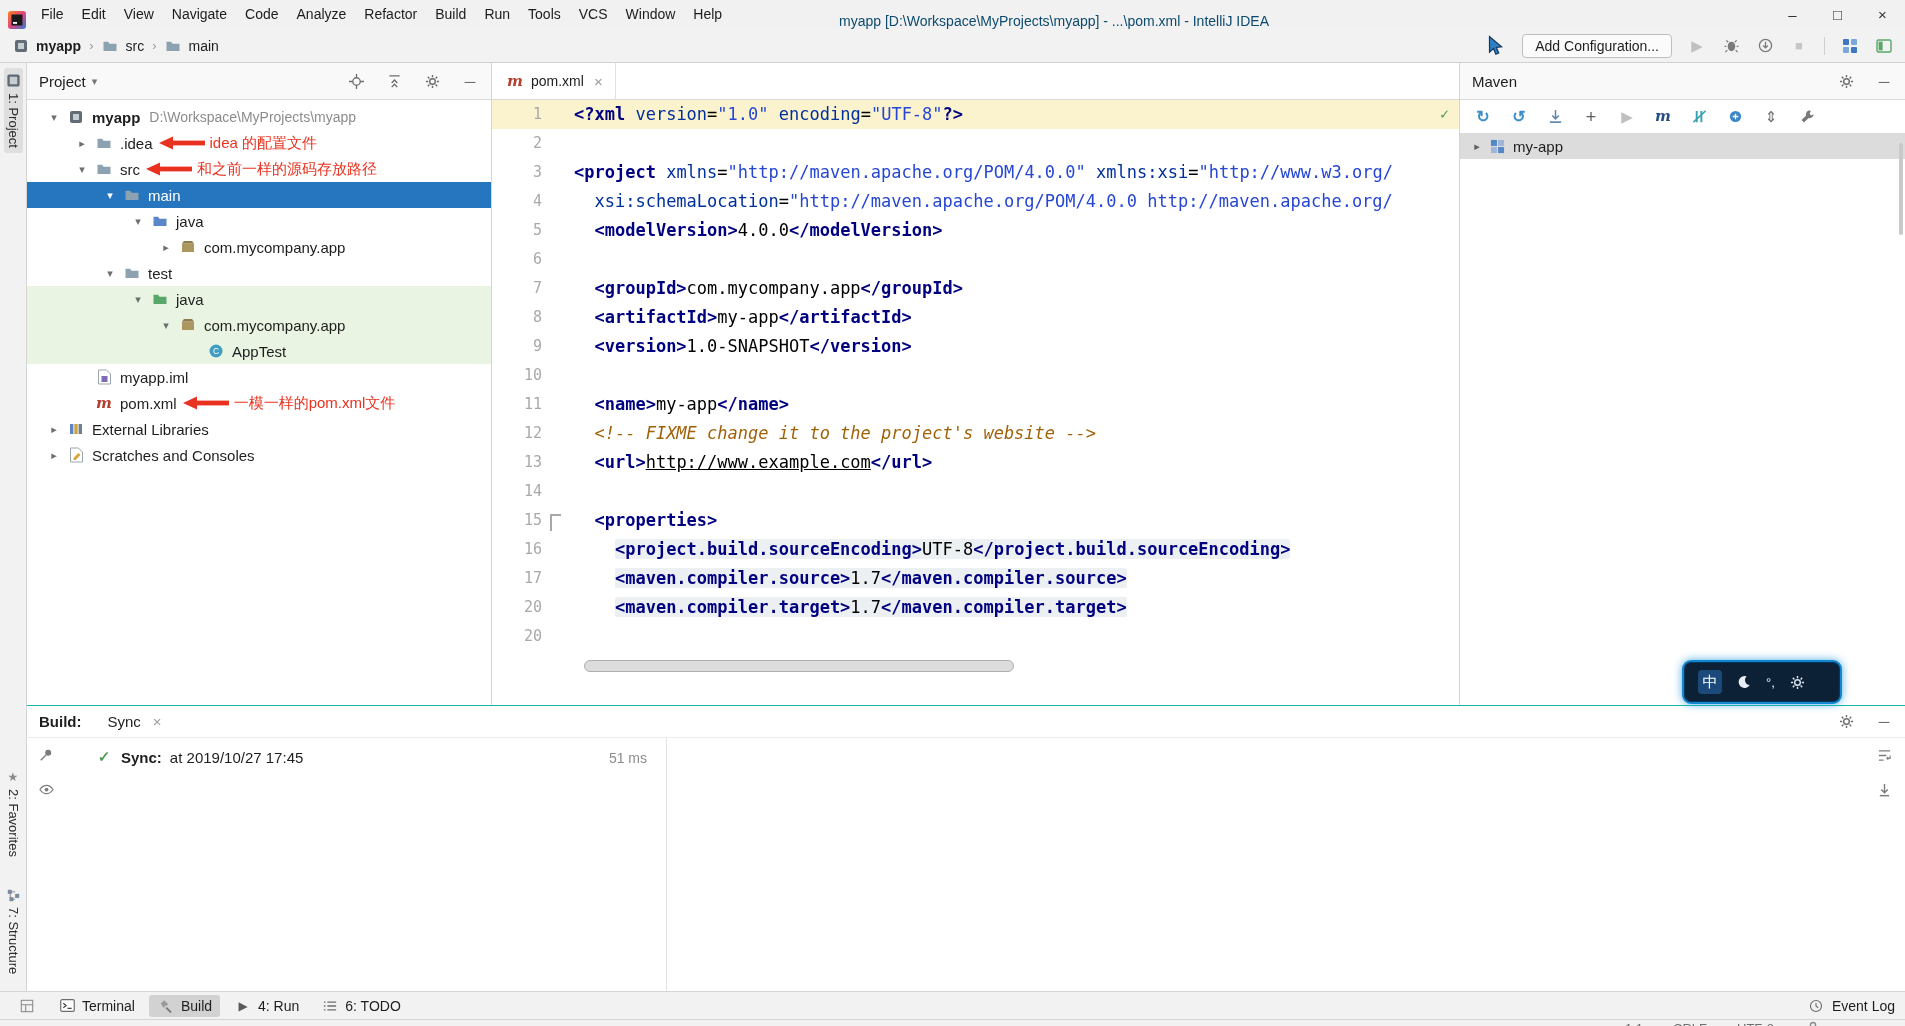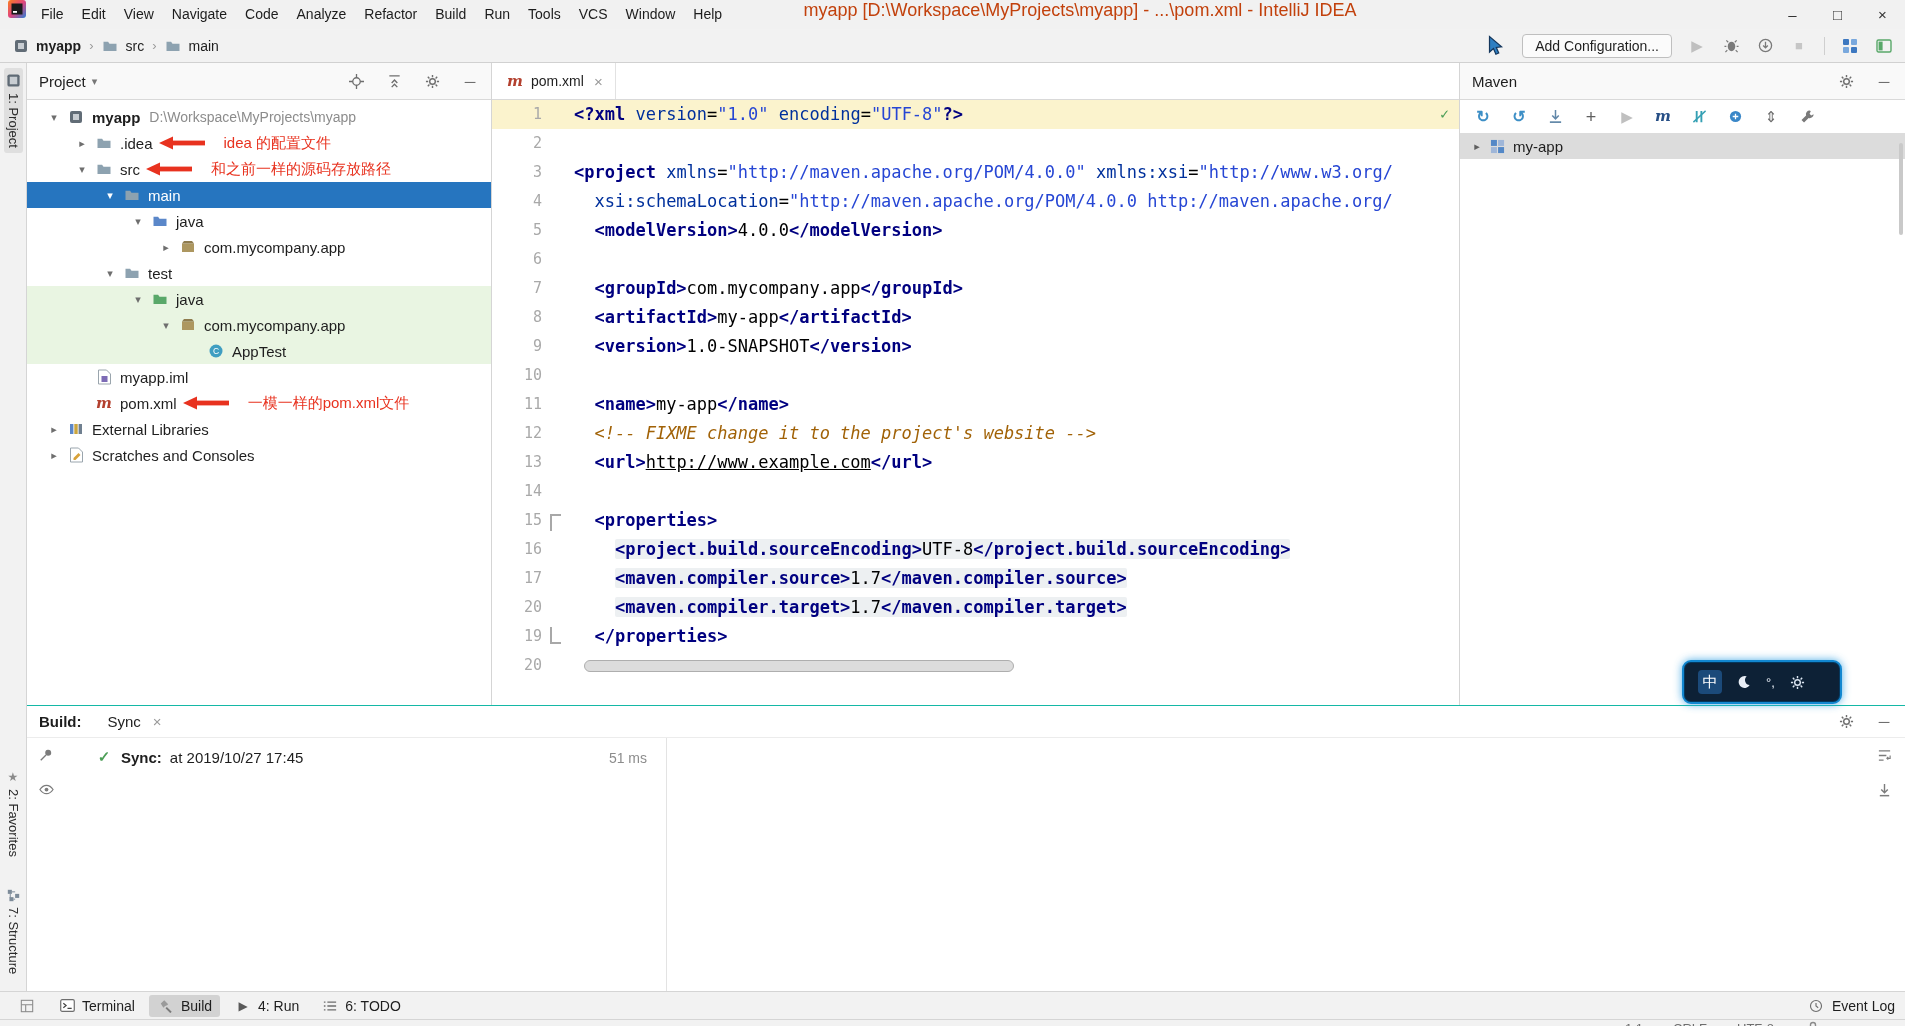--- a/index.html
+++ b/index.html
@@ -1,24 +1,24 @@
 <!DOCTYPE html>
 <html><head>
 <meta charset="utf-8">
 <style>
 *{margin:0;padding:0;box-sizing:border-box}
 body{background:#cfcfcf;font-family:"Liberation Sans",sans-serif}
 #app{width:1905px;height:1026px;position:relative;background:#fff;color:#1e1e1e;overflow:hidden;font-family:"Liberation Sans",sans-serif}
 
 
-#titlebar{height:29px;background:#f1f1f1;display:flex;align-items:flex-start;padding-left:8px;position:relative}
+#titlebar{height:29px;background:#f1f1f1;display:flex;align-items:flex-end;padding-left:8px;position:relative}
 #logo{width:18px;height:18px;margin-right:6px;display:inline-flex}
 #menus{display:flex}
 .menu-item{padding:0 9px;font-size:14px;line-height:29px;color:#1c1c1c;cursor:default}
-#win-title{position:absolute;left:1080px;transform:translateX(-50%);font-size:18px;color:#c2410c;white-space:nowrap}
+#win-title{position:absolute;left:1054px;transform:translateX(-50%);font-size:14px;color:#0c4a6e;white-space:nowrap}
 #win-controls{position:absolute;right:0;top:0;display:flex}
 .win-btn{width:45px;height:29px;text-align:center;line-height:29px;font-size:15px;color:#333;cursor:default}
 
 
 #navbar{height:34px;background:#f2f2f2;border-bottom:1px solid #d1d1d1;display:flex;align-items:center;padding:0 12px;position:relative}
 #breadcrumbs{display:flex;align-items:center}
 .crumb{display:flex;align-items:center;gap:6px;font-size:14px;cursor:default}
 .crumb-sep{color:#9a9a9a;margin:0 8px;font-size:13px}
 #navbar-right{position:absolute;right:12px;top:0;bottom:0;display:flex;align-items:center;gap:16px}
 #add-config{border:1px solid #bfbfbf;background:#fbfbfb;border-radius:4px;padding:3px 12px;font-size:14px;color:#1e1e1e;display:flex;align-items:center;gap:8px;cursor:default}
@@ -46,21 +46,21 @@
 #project-tree{padding-top:4px;overflow:hidden;flex:1}
 .trow{height:26px;display:flex;align-items:center;font-size:15px;white-space:nowrap;cursor:default}
 .trow .chev{width:26px;text-align:center;color:#6e6e6e;font-size:11px;flex:none}
 .trow.sel{background:#2675bf;color:#fff}
 .trow.sel .chev{color:#fff}
 .trow.green{background:#e9f5e2}
 .ticon{width:18px;height:18px;margin-right:7px;flex:none;display:inline-flex;align-items:center;justify-content:center}
 .ticon.sm{margin-right:0}
 .tlabel.bold{font-weight:bold}
 .tpath{color:#8c8c8c;margin-left:9px;font-size:14px}
-.anno{display:flex;align-items:center;margin-left:6px;color:#e8321f;font-size:15px;gap:19px}
+.anno{display:flex;align-items:center;margin-left:6px;color:#e8321f;font-size:15px;gap:5px}
 .mvn{font-family:"DejaVu Serif",serif;font-style:italic;font-weight:bold;font-size:15px;line-height:1}
 
 
 #editor-panel{flex:1;display:flex;flex-direction:column;min-width:0;background:#fff}
 #tabbar{height:37px;border-bottom:1px solid #d9d9d9;display:flex;align-items:stretch;background:#fff;padding-left:2px;flex:none}
 .tab{display:flex;align-items:center;gap:7px;padding:0 12px;border-right:1px solid #e2e2e2;font-size:14px;cursor:default}
 .tab-close{color:#9a9a9a;font-size:15px;margin-left:3px}
 #editor{flex:1;position:relative;font-family:"DejaVu Sans Mono",monospace;font-size:17px;overflow:hidden;background:#fff}
 .eline{display:flex;height:29px;line-height:29px;white-space:pre}
 .eline.cur{background:#fbf3cd}
@@ -486,21 +486,20 @@
                 <div class="eline"><span class="lnum">9</span><span class="fold"></span><span class="codeln"><span class="tk-t">  </span><span class="tk-g">&lt;version&gt;</span><span class="tk-t">1.0-SNAPSHOT</span><span class="tk-g">&lt;/version&gt;</span></span></div>
                 <div class="eline"><span class="lnum">10</span><span class="fold"></span><span class="codeln"></span></div>
                 <div class="eline"><span class="lnum">11</span><span class="fold"></span><span class="codeln"><span class="tk-t">  </span><span class="tk-g">&lt;name&gt;</span><span class="tk-t">my-app</span><span class="tk-g">&lt;/name&gt;</span></span></div>
                 <div class="eline"><span class="lnum">12</span><span class="fold"></span><span class="codeln"><span class="tk-t">  </span><span class="tk-c">&lt;!-- FIXME change it to the project's website --&gt;</span></span></div>
                 <div class="eline"><span class="lnum">13</span><span class="fold"></span><span class="codeln"><span class="tk-t">  </span><span class="tk-g">&lt;url&gt;</span><span class="tk-u">http://www.example.com</span><span class="tk-g">&lt;/url&gt;</span></span></div>
                 <div class="eline"><span class="lnum">14</span><span class="fold"></span><span class="codeln"></span></div>
                 <div class="eline"><span class="lnum">15</span><span class="fold fold-top"></span><span class="codeln"><span class="tk-t">  </span><span class="tk-g">&lt;properties&gt;</span></span></div>
                 <div class="eline"><span class="lnum">16</span><span class="fold"></span><span class="codeln"><span class="tk-t">    </span><span class="shade"><span class="tk-g">&lt;project.build.sourceEncoding&gt;</span><span class="tk-t">UTF-8</span><span class="tk-g">&lt;/project.build.sourceEncoding&gt;</span></span></span></div>
                 <div class="eline"><span class="lnum">17</span><span class="fold"></span><span class="codeln"><span class="tk-t">    </span><span class="shade"><span class="tk-g">&lt;maven.compiler.source&gt;</span><span class="tk-t">1.7</span><span class="tk-g">&lt;/maven.compiler.source&gt;</span></span></span></div>
                 <div class="eline"><span class="lnum">20</span><span class="fold"></span><span class="codeln"><span class="tk-t">    </span><span class="shade"><span class="tk-g">&lt;maven.compiler.target&gt;</span><span class="tk-t">1.7</span><span class="tk-g">&lt;/maven.compiler.target&gt;</span></span></span></div>
-                <div class="eline"><span class="lnum">19</span><span class="fold fold-bot"></span><span class="codeln"><span class="tk-t">  </span><span class="tk-g">&lt;/properties&gt;</span></span></div>
                 <div class="eline"><span class="lnum">20</span><span class="fold"></span><span class="codeln"></span></div>
               </div>
             <span id="inspect-ok"><span style="color:#4c9e57;font-weight:bold;font-size:15px">✓</span></span>
             <div id="hscroll"></div>
           </div>
         </div>
 
         <div id="maven-panel">
           <div class="panel-header">
             <span>Maven</span>

